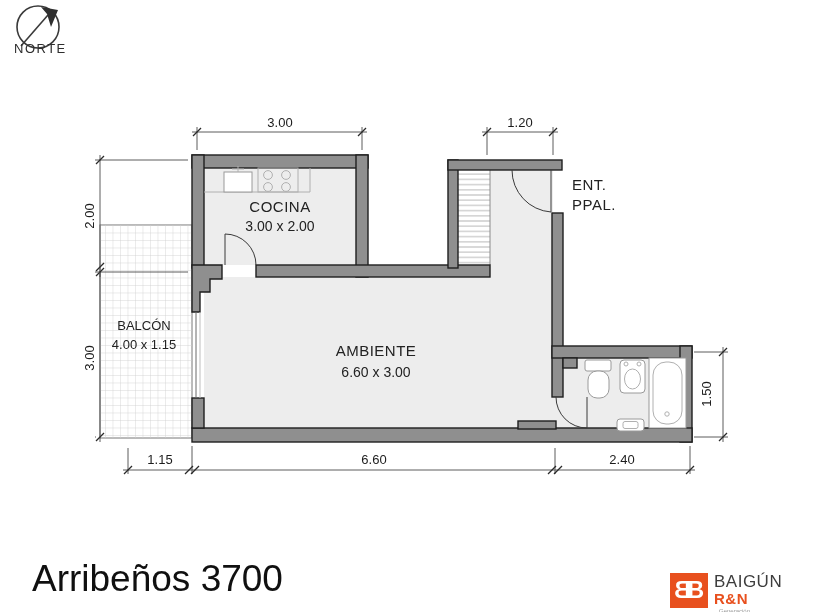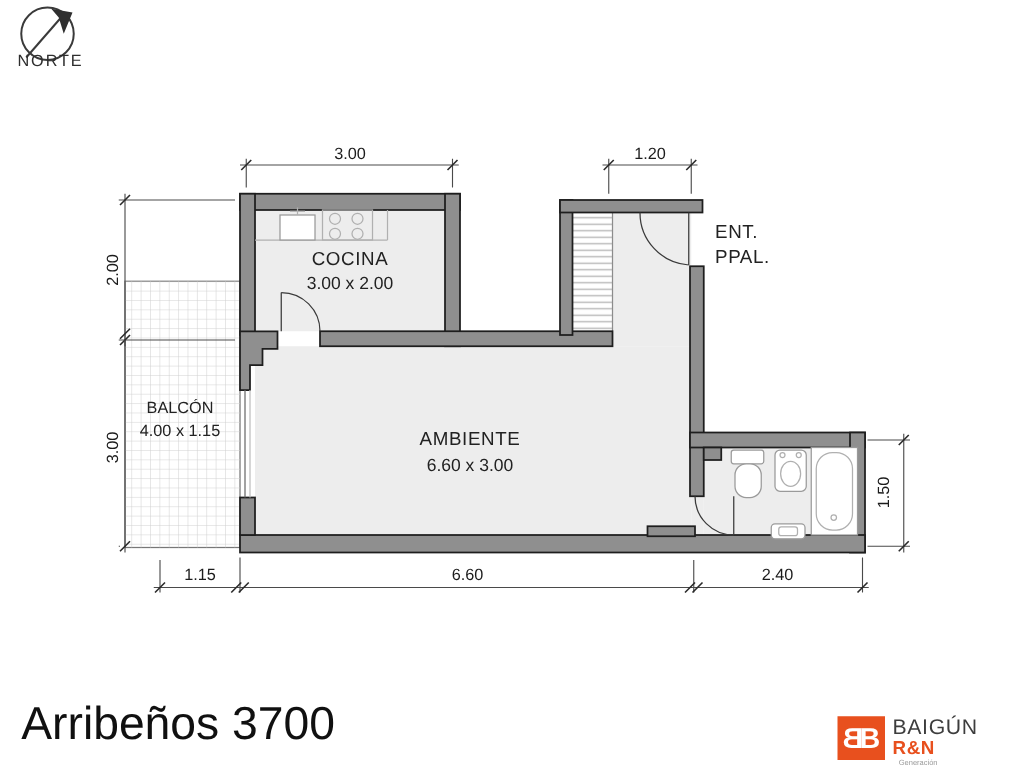--- a/index.html
+++ b/index.html
@@ -18,21 +18,21 @@
   .wall{fill:#8f8f8f;stroke:#1e1e1e;stroke-width:1.4;stroke-linejoin:miter;}
   .floor{fill:#ededed;stroke:none;}
   .thinline{stroke:#8c8c8c;stroke-width:1;}
   .fixture{fill:#ffffff;stroke:#9a9a9a;stroke-width:1;}
   .fixture-light{fill:none;stroke:#b0b0b0;stroke-width:1;}
   .door{fill:none;stroke:#3a3a3a;stroke-width:1;}
   .dimline{stroke:#4a4a4a;stroke-width:.9;fill:none;}
   .tick{stroke:#2a2a2a;stroke-width:1.3;}
   
   #page-title{
-    position:absolute;left:17px;top:558px;font-size:37px;color:#101010;
+    position:absolute;left:32px;top:558px;font-size:37px;color:#101010;
     letter-spacing:0;
   }
   
   #logo{position:absolute;left:670px;top:573px;display:flex;align-items:flex-start;}
   #logo-mark{
     width:38px;height:35px;display:flex;align-items:center;justify-content:center;
     color:#fff;font-weight:bold;font-size:23px;line-height:1;
   }
   #logo-mark .b-rev{display:inline-block;transform:scaleX(-1);letter-spacing:0;}
   #logo-mark .b-fwd{display:inline-block;margin-left:-3px;}

